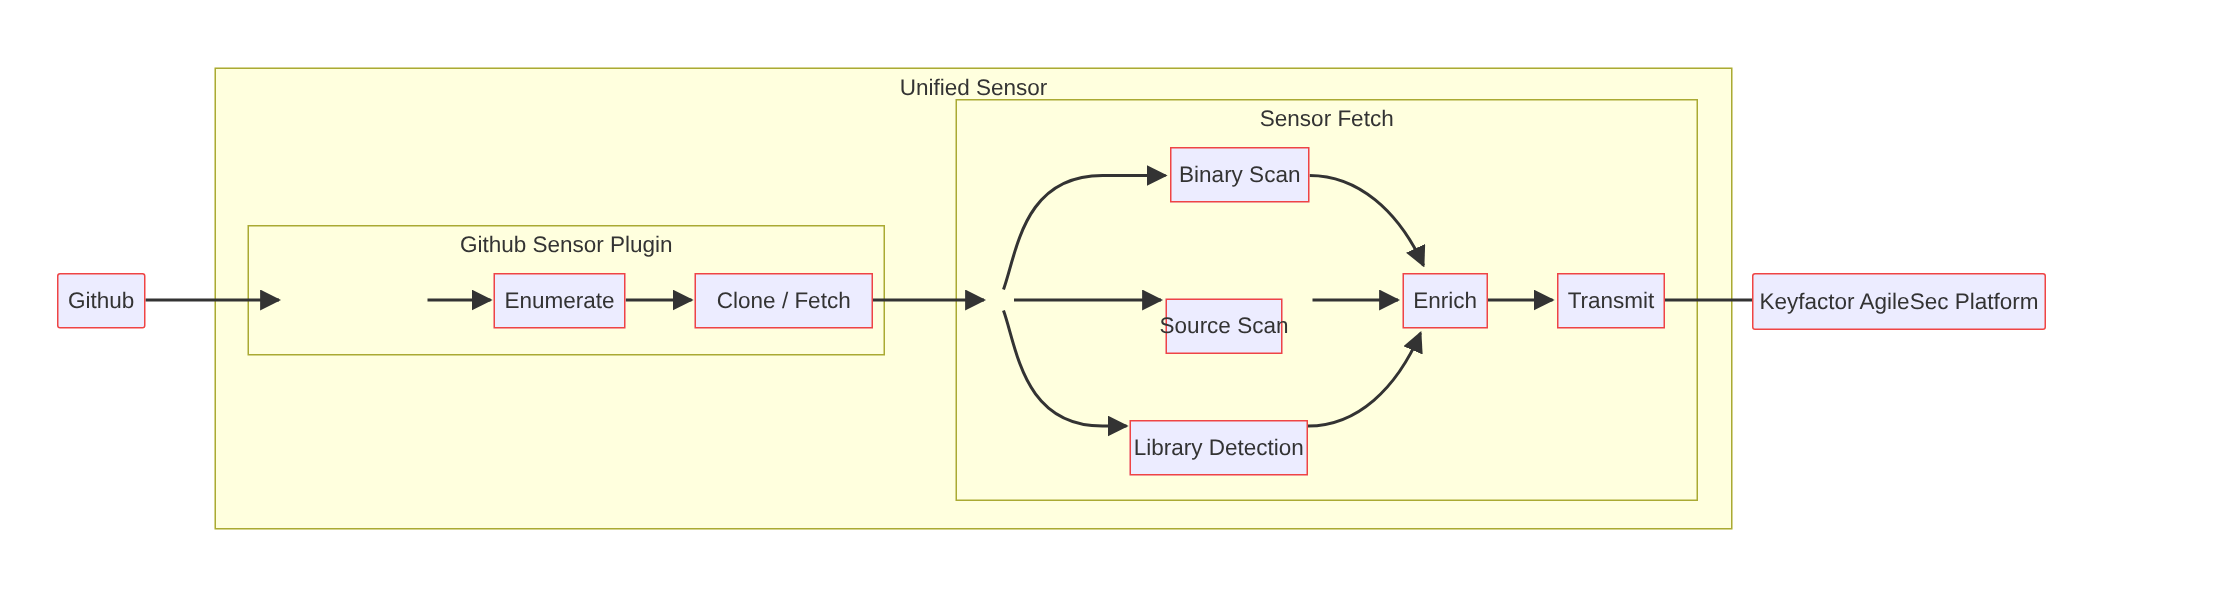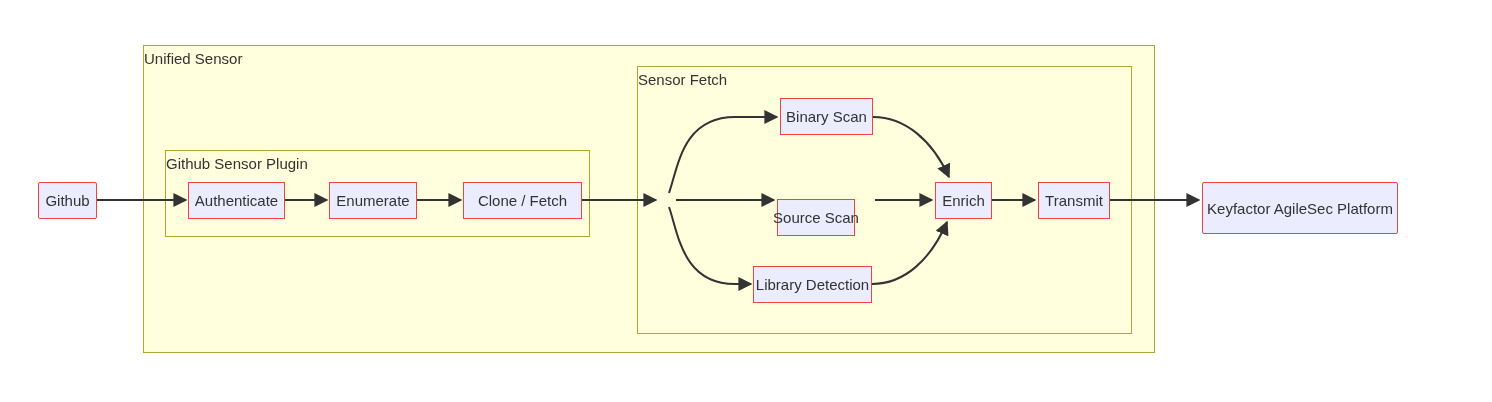--- a/index.html
+++ b/index.html
@@ -13,20 +13,21 @@
   }
   .cluster{
     position:absolute;
     background:#FFFFDE;
     border:1px solid #AAAA33;
     box-sizing:border-box;
     z-index:0;
   }
   .cluster-label{
     width:100%;
+    text-align:center;
     padding-top:4px;
     font-size:15px;
     color:#333333;
   }
   .edges{
     position:absolute;left:0;top:0;
     z-index:1;
   }
   .node{
     position:absolute;
@@ -77,31 +78,30 @@
       <path d="M873 117 C905 117 932 140 949 177" marker-end="url(#arrow)"></path>
       <path d="M875 200 H932" marker-end="url(#arrow)"></path>
       <path d="M872 284 C905 284 931 259 947 222" marker-end="url(#arrow)"></path>
       <path d="M992 200 H1035" marker-end="url(#arrow)"></path>
       <path d="M1110 200 H1199" marker-end="url(#arrow)"></path>
     </g>
   </svg>
 
   <div class="node rounded" style="left:38px;top:182px;width:59px;height:37px">Github</div>
 
-  <div class="node rect" style="left:188px;top:182px;width:97px;height:37px">Authenticate</div>
 
   <div class="node rect" style="left:329px;top:182px;width:88px;height:37px">Enumerate</div>
 
   <div class="node rect" style="left:463px;top:182px;width:119px;height:37px">Clone / Fetch</div>
 
   <div class="node rect" style="left:780px;top:98px;width:93px;height:37px">Binary Scan</div>
 
   <div class="node rect" style="left:777px;top:199px;width:78px;height:37px">Source Scan</div>
 
-  <div class="node rect" style="left:753px;top:266px;width:119px;height:37px">Library Detection</div>
+  <div class="node rect" style="left:753px;top:280px;width:119px;height:37px">Library Detection</div>
 
   <div class="node rect" style="left:935px;top:182px;width:57px;height:37px">Enrich</div>
 
   <div class="node rect" style="left:1038px;top:182px;width:72px;height:37px">Transmit</div>
 
-  <div class="node rounded" style="left:1202px;top:182px;width:196px;height:52px">Keyfactor AgileSec Platform</div>
+  <div class="node rounded" style="left:1168px;top:182px;width:196px;height:38px">Keyfactor AgileSec Platform</div>
 
 </div>
 
 </body></html>

